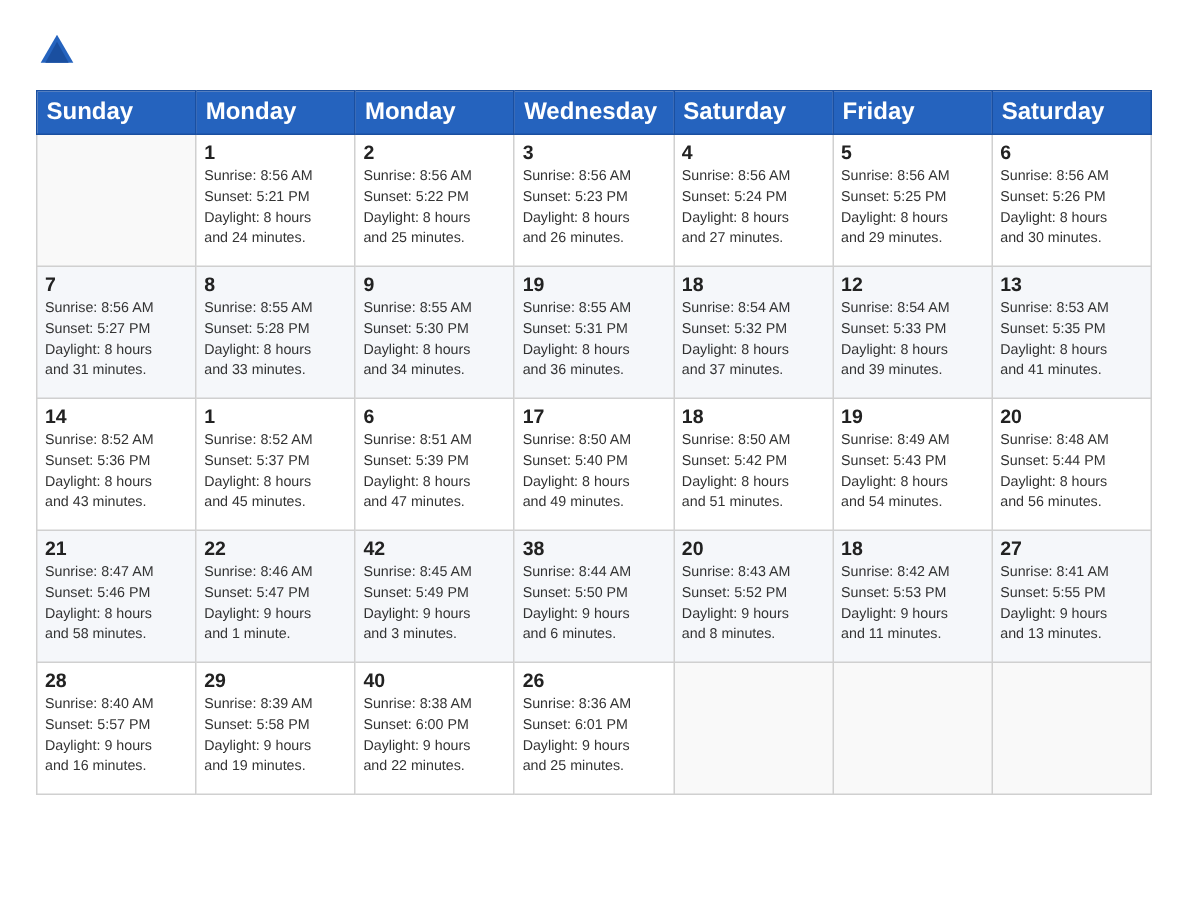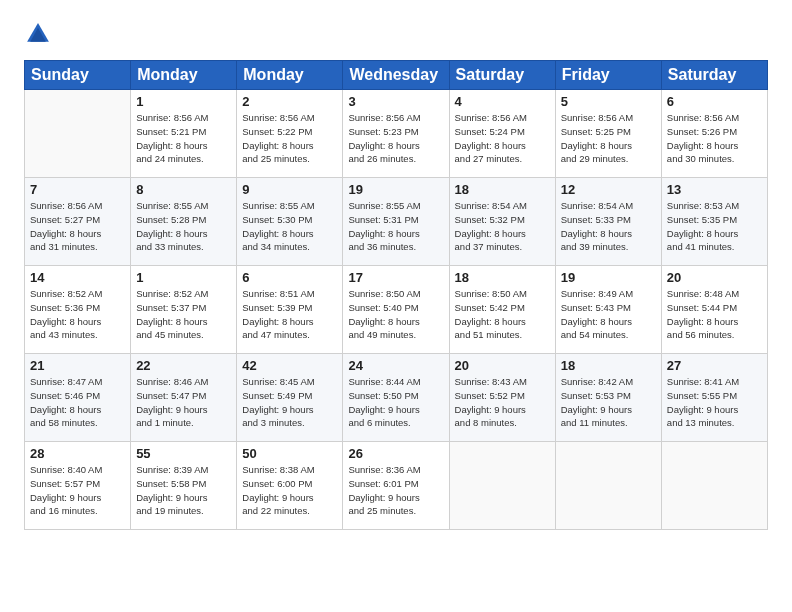--- a/index.html
+++ b/index.html
@@ -229,21 +229,21 @@
           </td>
           <td>
             <span class="day-number">22</span>
             <div class="day-info">Sunrise: 8:46 AM<br>Sunset: 5:47 PM<br>Daylight: 9 hours<br>and 1 minute.</div>
           </td>
           <td>
             <span class="day-number">42</span>
             <div class="day-info">Sunrise: 8:45 AM<br>Sunset: 5:49 PM<br>Daylight: 9 hours<br>and 3 minutes.</div>
           </td>
           <td>
-            <span class="day-number">24</span>
+            <span class="day-number">38</span>
             <div class="day-info">Sunrise: 8:44 AM<br>Sunset: 5:50 PM<br>Daylight: 9 hours<br>and 6 minutes.</div>
           </td>
           <td>
             <span class="day-number">20</span>
             <div class="day-info">Sunrise: 8:43 AM<br>Sunset: 5:52 PM<br>Daylight: 9 hours<br>and 8 minutes.</div>
           </td>
           <td>
             <span class="day-number">18</span>
             <div class="day-info">Sunrise: 8:42 AM<br>Sunset: 5:53 PM<br>Daylight: 9 hours<br>and 11 minutes.</div>
           </td>
@@ -251,25 +251,25 @@
             <span class="day-number">27</span>
             <div class="day-info">Sunrise: 8:41 AM<br>Sunset: 5:55 PM<br>Daylight: 9 hours<br>and 13 minutes.</div>
           </td>
         </tr>
         <tr>
           <td>
             <span class="day-number">28</span>
             <div class="day-info">Sunrise: 8:40 AM<br>Sunset: 5:57 PM<br>Daylight: 9 hours<br>and 16 minutes.</div>
           </td>
           <td>
-            <span class="day-number">55</span>
+            <span class="day-number">29</span>
             <div class="day-info">Sunrise: 8:39 AM<br>Sunset: 5:58 PM<br>Daylight: 9 hours<br>and 19 minutes.</div>
           </td>
           <td>
-            <span class="day-number">50</span>
+            <span class="day-number">40</span>
             <div class="day-info">Sunrise: 8:38 AM<br>Sunset: 6:00 PM<br>Daylight: 9 hours<br>and 22 minutes.</div>
           </td>
           <td>
             <span class="day-number">26</span>
             <div class="day-info">Sunrise: 8:36 AM<br>Sunset: 6:01 PM<br>Daylight: 9 hours<br>and 25 minutes.</div>
           </td>
           <td class="empty-cell"></td>
           <td class="empty-cell"></td>
           <td class="empty-cell"></td>
         </tr>

